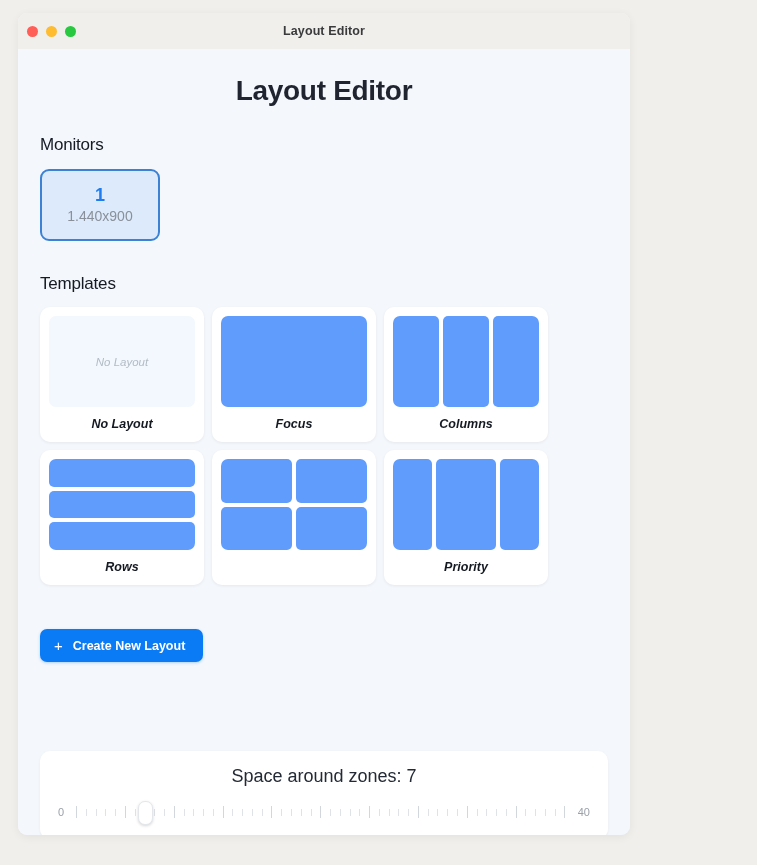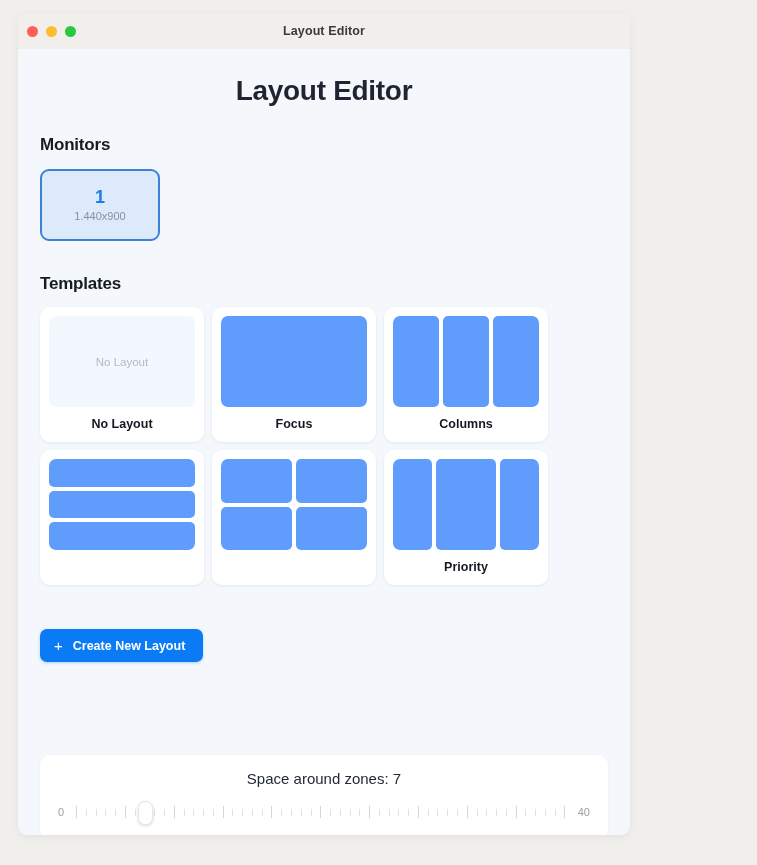--- a/index.html
+++ b/index.html
@@ -72,21 +72,21 @@
     text-align: center;
     font-size: 28px;
     font-weight: 700;
     color: #1f2430;
     margin: 26px 0 0 0;
     letter-spacing: -0.3px;
   }
 
   .section-title {
     font-size: 17px;
-    font-weight: 700;
+    font-weight: 400;
     color: #151a23;
     margin: 0;
     letter-spacing: -0.2px;
   }
 
   .sec-monitors { margin-top: 28px; }
   .sec-templates { margin-top: 33px; }
   .sec-custom { margin-top: 30px; }
 
   
@@ -108,31 +108,32 @@
     justify-content: center;
     box-sizing: border-box;
   }
   .monitor-index {
     font-size: 18px;
     font-weight: 700;
     color: #1f7cf0;
     line-height: 1.05;
   }
   .monitor-res {
-    font-size: 11px;
+    font-size: 14px;
     color: #8a9099;
     margin-top: 3px;
   }
 
   
   .template-grid {
     display: flex;
     flex-wrap: wrap;
     gap: 8px;
     margin-top: 13px;
+    font-style: italic;
   }
   .template-card {
     width: 164px;
     background: #ffffff;
     border-radius: 10px;
     padding: 9px 9px 0 9px;
     box-sizing: border-box;
     box-shadow: 0 1px 3px rgba(30,50,90,0.07);
   }
   .preview {
@@ -216,21 +217,21 @@
     right: 22px;
     bottom: 22px;
     background: #ffffff;
     border-radius: 10px;
     padding: 15px 18px 16px 18px;
     box-sizing: border-box;
     box-shadow: 0 1px 3px rgba(30,50,90,0.06);
   }
   .slider-caption {
     text-align: center;
-    font-size: 15px;
+    font-size: 18px;
     color: #232a35;
     margin-bottom: 14px;
   }
   .slider-row {
     display: flex;
     align-items: center;
     gap: 12px;
   }
   .slider-end {
     font-size: 11px;
@@ -325,20 +326,21 @@
           </div>
           <div class="template-label">Columns</div>
         </div>
 
         <div class="template-card">
           <div class="preview rows">
             <span class="zone"></span>
             <span class="zone"></span>
             <span class="zone"></span>
           </div>
+          <div class="template-label">Rows</div>
         </div>
 
         <div class="template-card">
           <div class="preview grid2">
             <span class="zone"></span>
             <span class="zone"></span>
             <span class="zone"></span>
             <span class="zone"></span>
           </div>
         </div>

